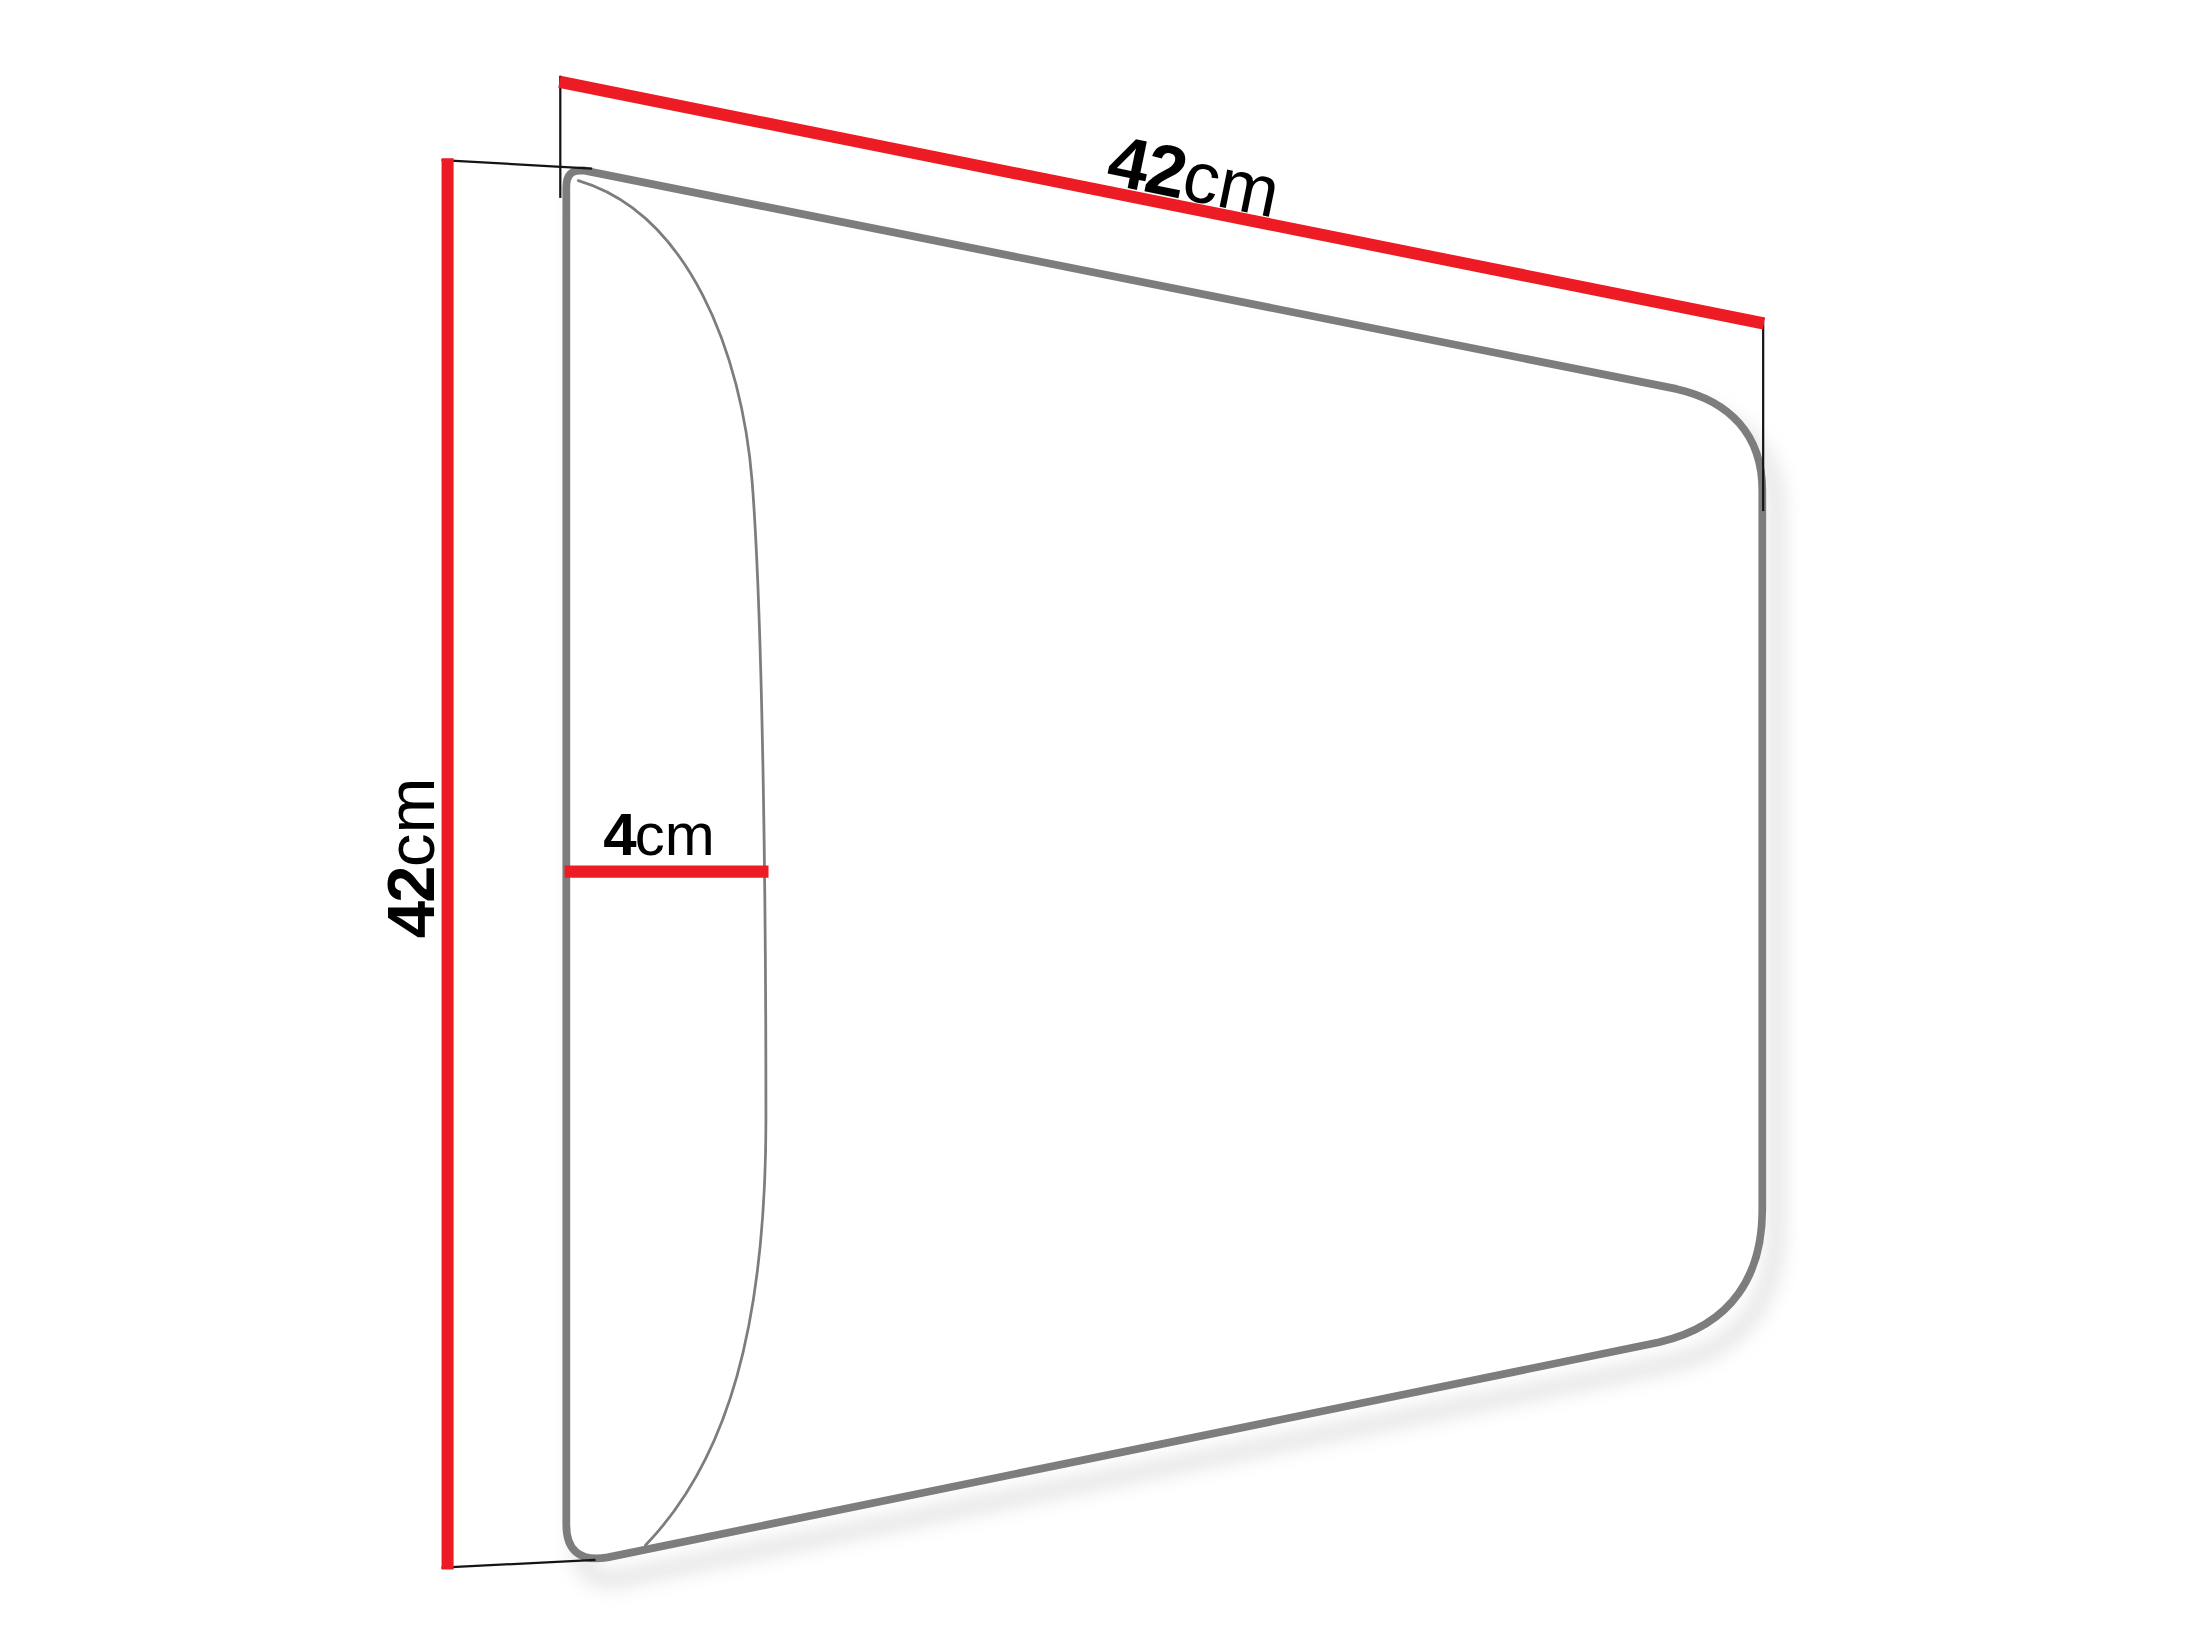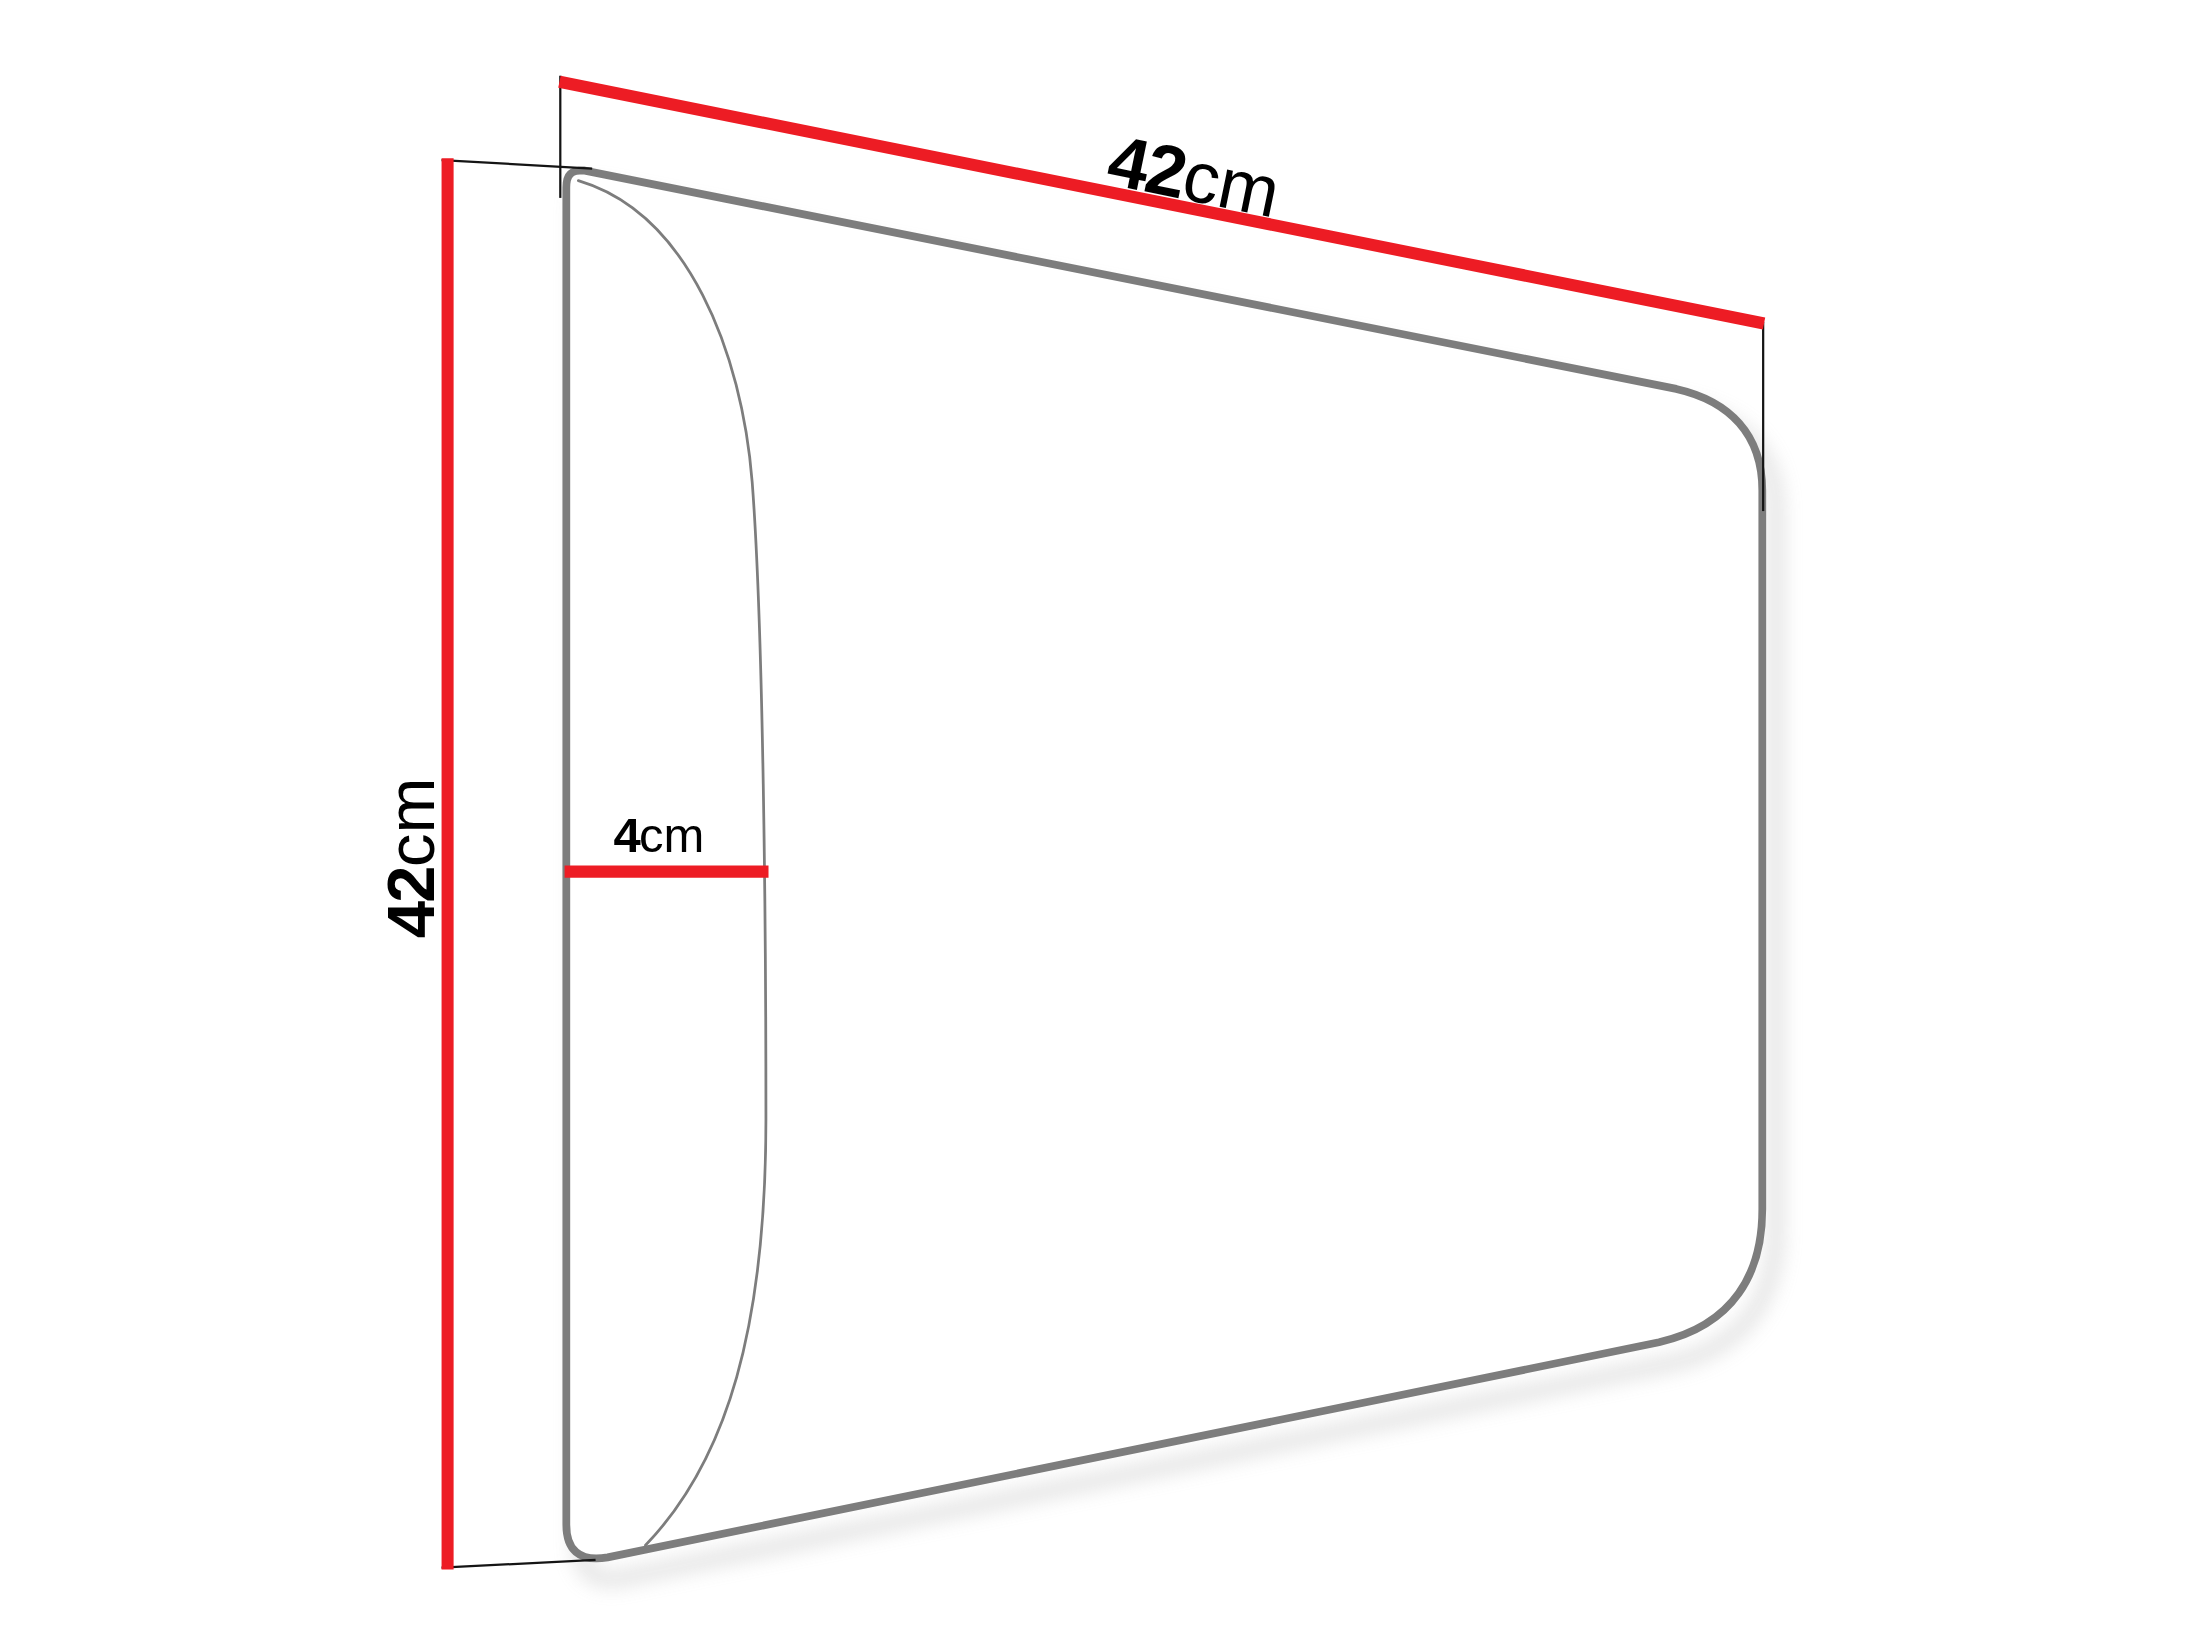--- a/index.html
+++ b/index.html
@@ -45,21 +45,21 @@
   }
   .label-height {
     left: 410px;
     top: 858px;
     font-size: 67px;
     transform: translate(-50%, -50%) rotate(-90deg);
   }
   .label-depth {
     left: 659px;
     top: 835px;
-    font-size: 49px;
+    font-size: 60px;
     transform: translate(-50%, -50%);
   }
 </style>
 </head>
 <body>
 
 <div class="stage">
 
   <svg viewBox="0 0 2560 1920" aria-hidden="true">
     <defs>

